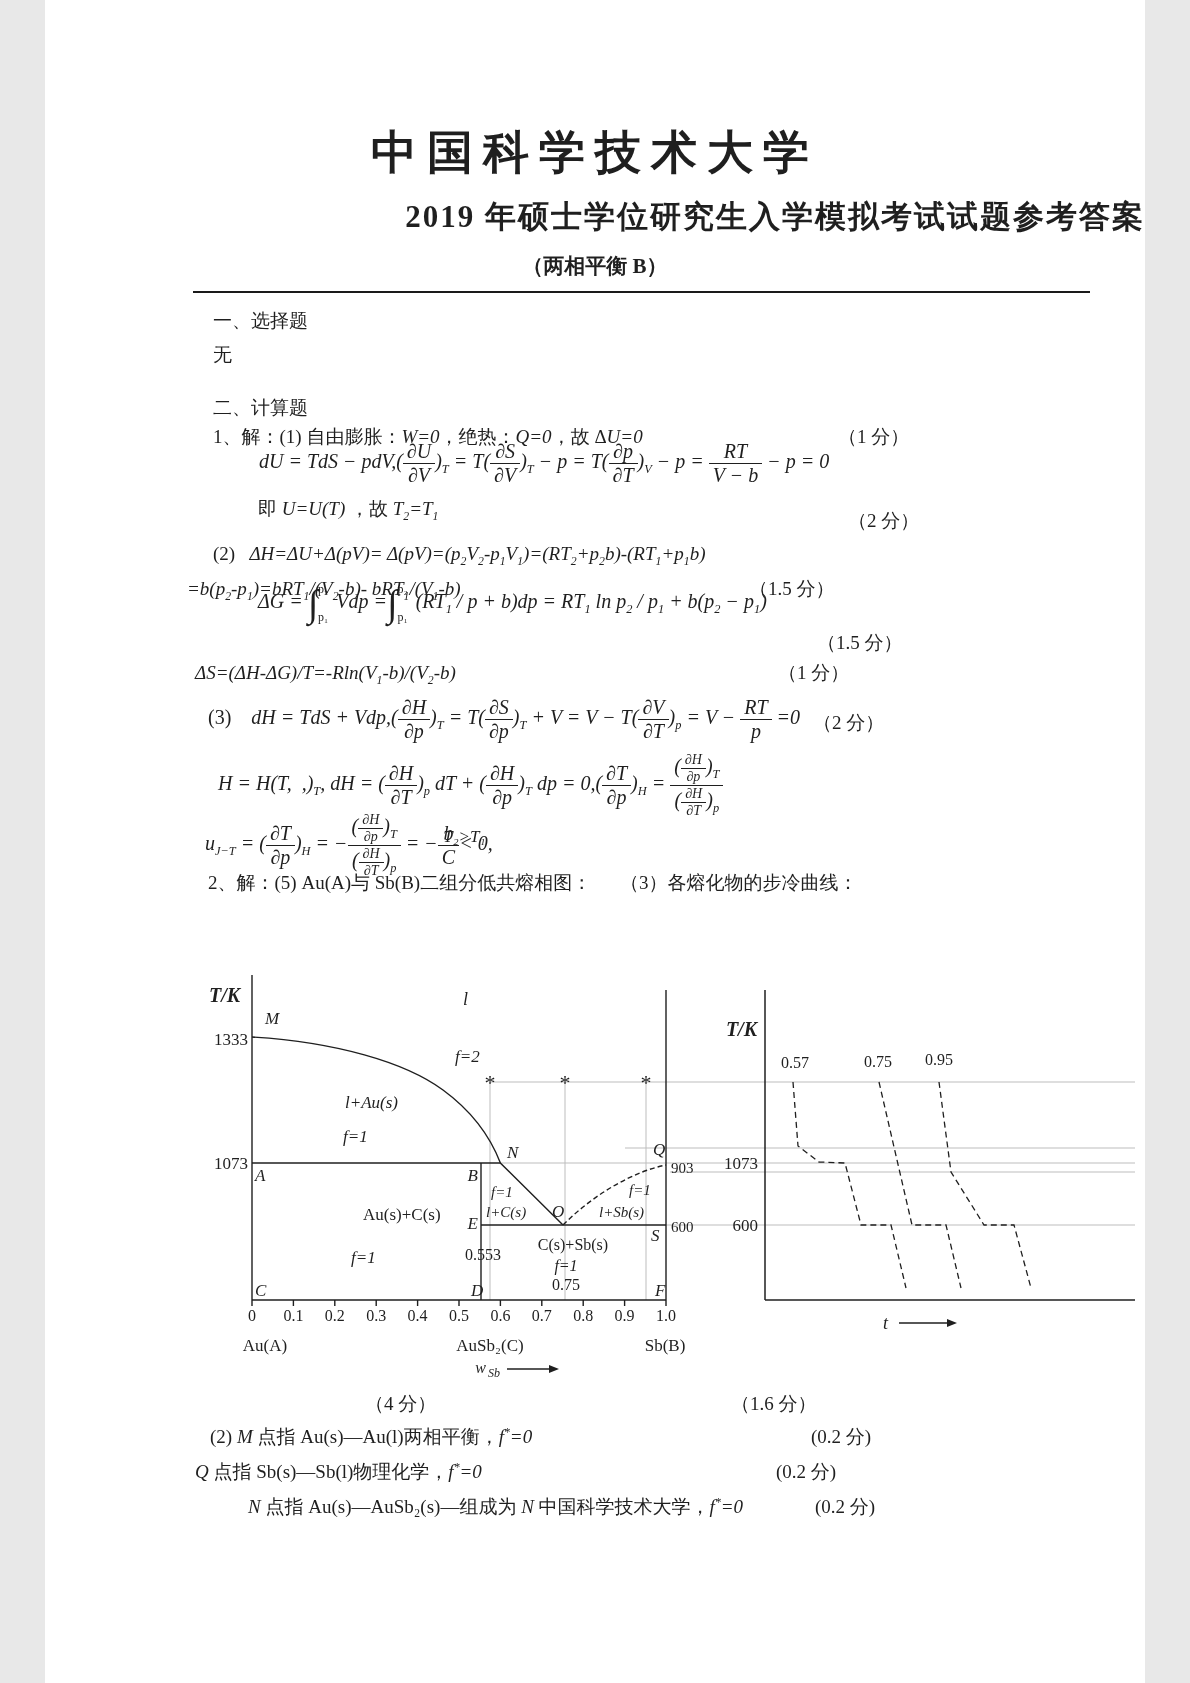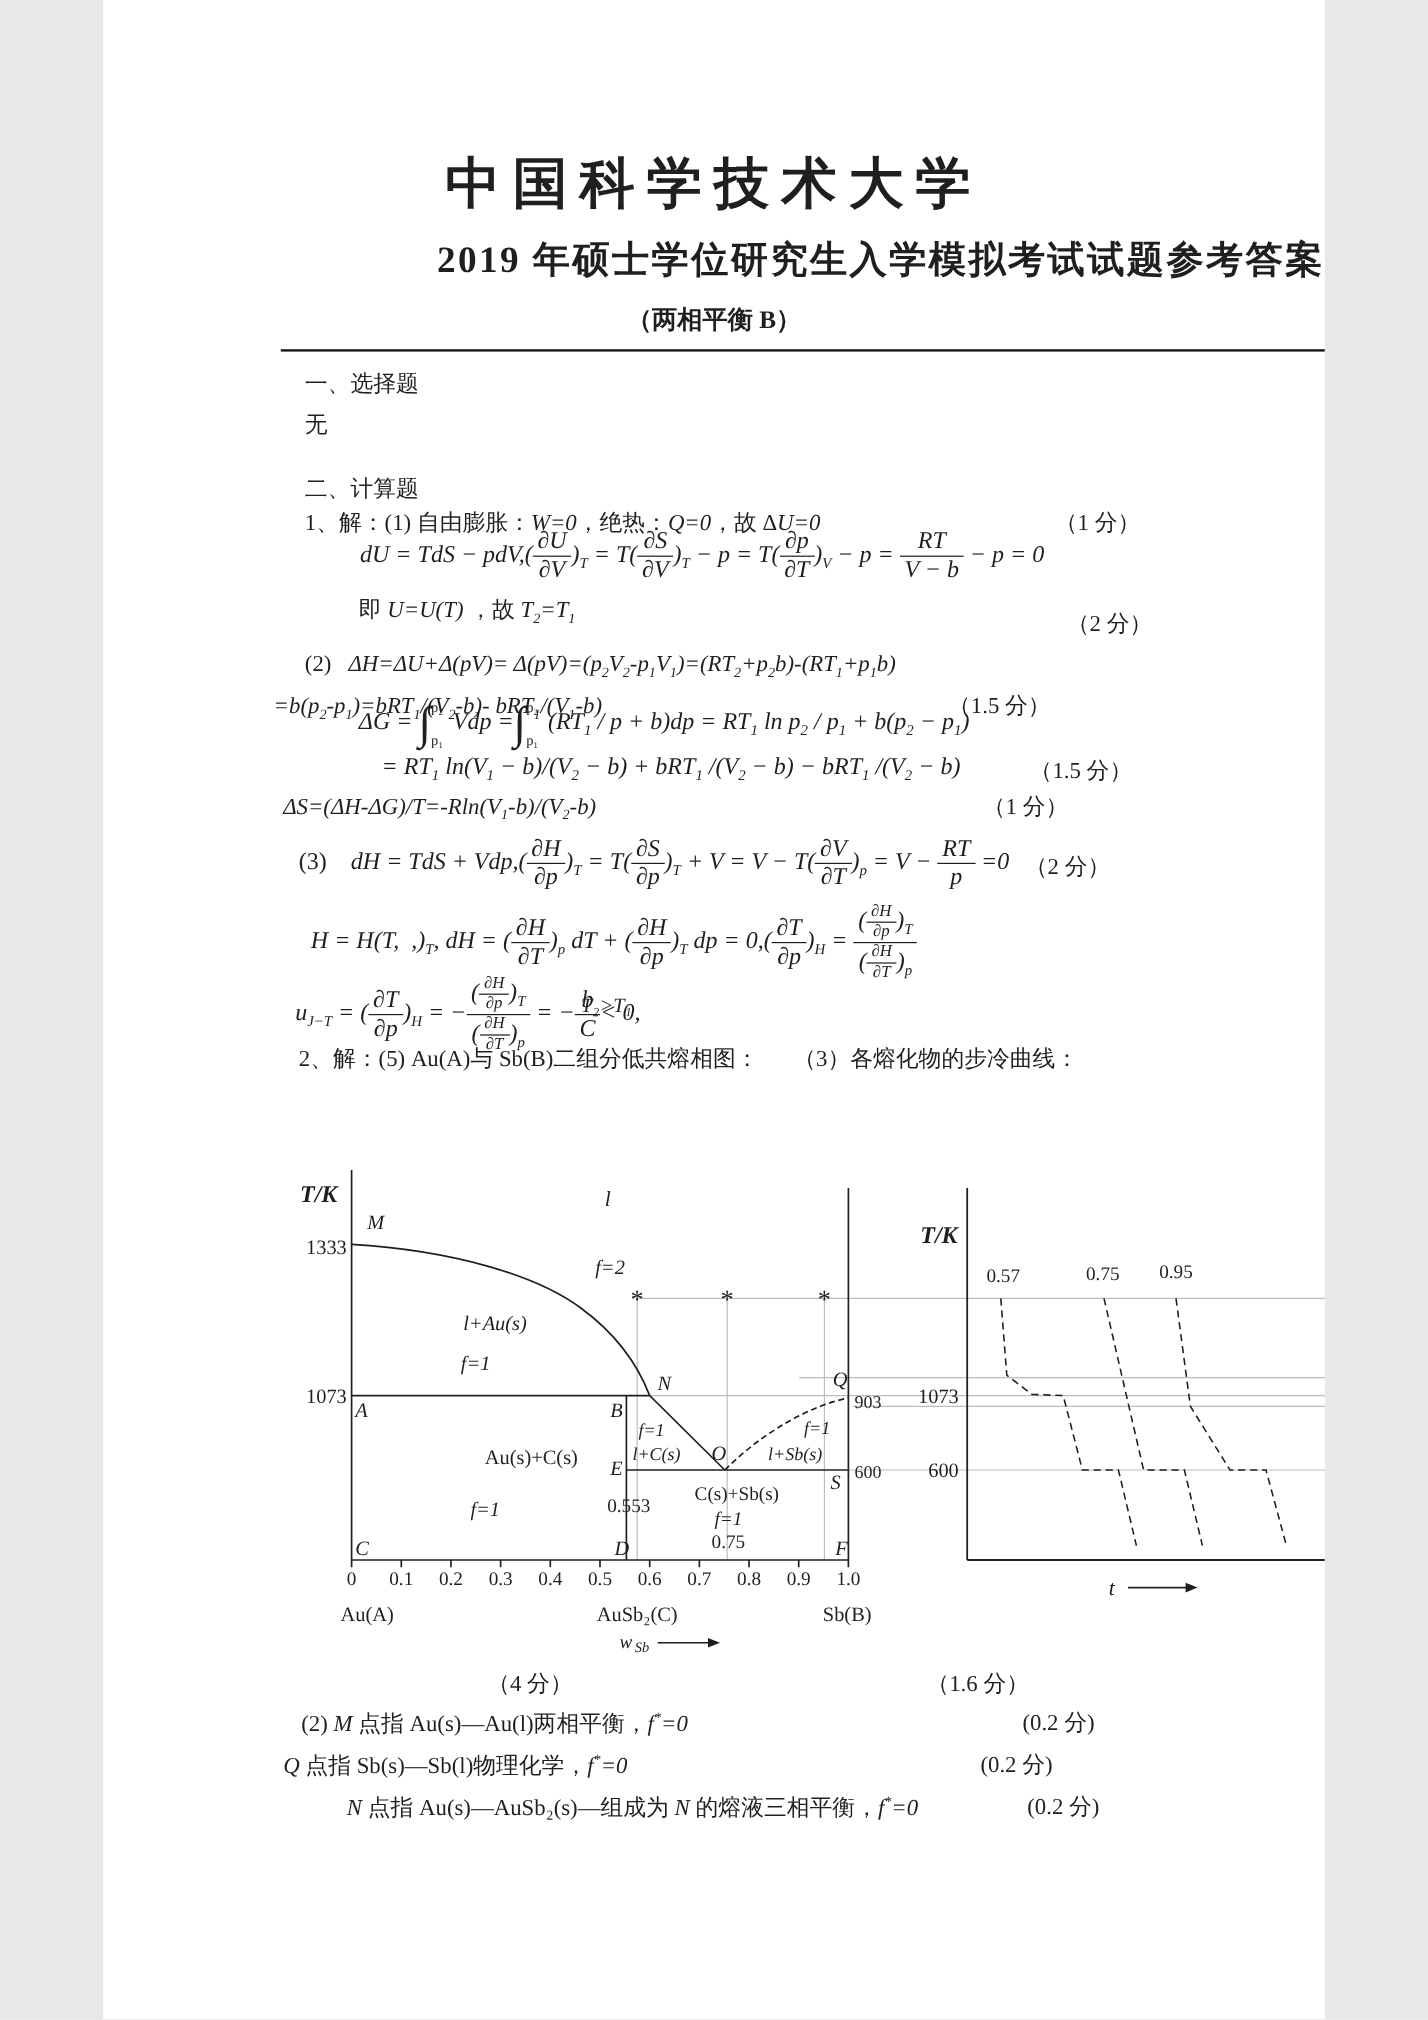--- a/index.html
+++ b/index.html
@@ -1,16 +1,16 @@
 <!DOCTYPE html>
 <html><head>
 <meta charset="utf-8">
 <style>
   html,body{margin:0;padding:0;background:#e8e8e8;}
-  #page{position:relative;width:1018px;height:1683px;margin:0 auto;background:#ffffff;
+  #page{position:relative;width:1100px;height:1683px;margin:0 auto;background:#ffffff;
         font-family:"Liberation Serif","DejaVu Serif",serif;color:#1f1f1f;overflow:hidden;}
   .center{position:absolute;left:0;width:100%;text-align:center;}
   #university{top:122px;font-size:46px;font-weight:bold;letter-spacing:10px;}
   #doc-title{top:196px;font-size:31px;font-weight:bold;letter-spacing:2px;text-align:right;}
   #doc-subject{top:252px;font-size:21px;font-weight:bold;}
   #rule{position:absolute;left:148px;top:291px;width:897px;border-top:2.5px solid #1a1a1a;}
   .line{position:absolute;font-size:19px;white-space:pre;line-height:1.35;}
   .eq{position:absolute;font-size:20px;white-space:pre;line-height:1.2;}
   .m{font-style:italic;}
   .up{font-style:normal;}
@@ -51,21 +51,20 @@
   <div class="eq" style="left:214px;top:440px"><span class="m">dU = TdS − pdV,(</span><span class="fr"><span class="n"><span class="m">∂U</span></span><span class="d"><span class="m">∂V</span></span></span><span class="m">)</span><sub>T</sub><span class="m"> = T(</span><span class="fr"><span class="n"><span class="m">∂S</span></span><span class="d"><span class="m">∂V</span></span></span><span class="m">)</span><sub>T</sub><span class="m"> − p = T(</span><span class="fr"><span class="n"><span class="m">∂p</span></span><span class="d"><span class="m">∂T</span></span></span><span class="m">)</span><sub>V</sub><span class="m"> − p = </span><span class="fr"><span class="n"><span class="m">RT</span></span><span class="d"><span class="m">V − b</span></span></span><span class="m"> − p = 0</span></div>
 
   <div class="line" style="left:213px;top:496px"><span class="up">即 </span><span class="m">U=U(T)</span><span class="up"> ，故 </span><span class="m">T</span><sub>2</sub><span class="m">=T</span><sub>1</sub></div>
   <div class="line score" style="left:803px;top:508px">（2 分）</div>
 
   <div class="line" style="left:168px;top:541px"><span class="up">(2)   </span><span class="m">ΔH=ΔU+Δ(pV)= Δ(pV)=(p</span><sub>2</sub><span class="m">V</span><sub>2</sub><span class="m">-p</span><sub>1</sub><span class="m">V</span><sub>1</sub><span class="m">)=(RT</span><sub>2</sub><span class="m">+p</span><sub>2</sub><span class="m">b)-(RT</span><sub>1</sub><span class="m">+p</span><sub>1</sub><span class="m">b)</span></div>
   <div class="line" style="left:142px;top:576px"><span class="m">=b(p</span><sub>2</sub><span class="m">-p</span><sub>1</sub><span class="m">)=bRT</span><sub>1</sub><span class="m">/(V</span><sub>2</sub><span class="m">-b)- bRT</span><sub>1</sub><span class="m">/(V</span><sub>1</sub><span class="m">-b)</span></div>
   <div class="line score" style="left:704px;top:576px">（1.5 分）</div>
 
   <div class="eq" style="left:213px;top:582px"><span class="m">ΔG = </span><span class="intw"><span class="ig">∫</span><span class="lims"><span class="lt">p₂</span><span class="lb">p₁</span></span></span><span class="m"> Vdp =</span><span class="intw"><span class="ig">∫</span><span class="lims"><span class="lt">p₂</span><span class="lb">p₁</span></span></span><span class="m"> (RT</span><sub>1</sub><span class="m"> / p + b)dp = RT</span><sub>1</sub><span class="m"> ln p</span><sub>2</sub><span class="m"> / p</span><sub>1</sub><span class="m"> + b(p</span><sub>2</sub><span class="m"> − p</span><sub>1</sub><span class="m">)</span></div>
-  <div class="eq" style="left:232px;top:627px"><span class="m">= RT</span><sub>1</sub><span class="m"> ln(V</span><sub>1</sub><span class="m"> − b)/(V</span><sub>2</sub><span class="m"> − b) + bRT</span><sub>1</sub><span class="m"> /(V</span><sub>2</sub><span class="m"> − b) − bRT</span><sub>1</sub><span class="m"> /(V</span><sub>2</sub><span class="m"> − b)</span></div>
   <div class="line score" style="left:772px;top:630px">（1.5 分）</div>
 
   <div class="line" style="left:150px;top:660px"><span class="m">ΔS=(ΔH-ΔG)/T=-Rln(V</span><sub>1</sub><span class="m">-b)/(V</span><sub>2</sub><span class="m">-b)</span></div>
   <div class="line score" style="left:733px;top:660px">（1 分）</div>
 
   <div class="eq" style="left:163px;top:696px"><span class="up">(3)    </span><span class="m">dH = TdS + Vdp,(</span><span class="fr"><span class="n"><span class="m">∂H</span></span><span class="d"><span class="m">∂p</span></span></span><span class="m">)</span><sub>T</sub><span class="m"> = T(</span><span class="fr"><span class="n"><span class="m">∂S</span></span><span class="d"><span class="m">∂p</span></span></span><span class="m">)</span><sub>T</sub><span class="m"> + V = V − T(</span><span class="fr"><span class="n"><span class="m">∂V</span></span><span class="d"><span class="m">∂T</span></span></span><span class="m">)</span><sub>p</sub><span class="m"> = V − </span><span class="fr"><span class="n"><span class="m">RT</span></span><span class="d"><span class="m">p</span></span></span><span class="m"> =0</span></div>
   <div class="line score" style="left:768px;top:710px;z-index:2">（2 分）</div>
 
   <div class="eq" style="left:173px;top:752px"><span class="m">H = H(T,  ,)</span><sub>T</sub><span class="m">, dH = (</span><span class="fr"><span class="n"><span class="m">∂H</span></span><span class="d"><span class="m">∂T</span></span></span><span class="m">)</span><sub>p</sub><span class="m"> dT + (</span><span class="fr"><span class="n"><span class="m">∂H</span></span><span class="d"><span class="m">∂p</span></span></span><span class="m">)</span><sub>T</sub><span class="m"> dp = 0,(</span><span class="fr"><span class="n"><span class="m">∂T</span></span><span class="d"><span class="m">∂p</span></span></span><span class="m">)</span><sub>H</sub><span class="m"> = </span><span class="fr"><span class="n"><span class="m">(</span><span class="fr"><span class="n"><span class="m">∂H</span></span><span class="d"><span class="m">∂p</span></span></span><span class="m">)</span><sub>T</sub></span><span class="d"><span class="m">(</span><span class="fr"><span class="n"><span class="m">∂H</span></span><span class="d"><span class="m">∂T</span></span></span><span class="m">)</span><sub>p</sub></span></span></div>
   <div class="eq" style="left:160px;top:812px"><span class="m">u</span><sub>J−T</sub><span class="m"> = (</span><span class="fr"><span class="n"><span class="m">∂T</span></span><span class="d"><span class="m">∂p</span></span></span><span class="m">)</span><sub>H</sub><span class="m"> = −</span><span class="fr"><span class="n"><span class="m">(</span><span class="fr"><span class="n"><span class="m">∂H</span></span><span class="d"><span class="m">∂p</span></span></span><span class="m">)</span><sub>T</sub></span><span class="d"><span class="m">(</span><span class="fr"><span class="n"><span class="m">∂H</span></span><span class="d"><span class="m">∂T</span></span></span><span class="m">)</span><sub>p</sub></span></span><span class="m"> = −</span><span class="fr"><span class="n"><span class="m">b</span></span><span class="d"><span class="m">C</span></span></span><span class="ov"><span class="ova m">&lt; 0,</span><span class="ovb m">T₂&gt;T₁</span></span></div>
@@ -176,16 +175,16 @@
     </g>
   </svg>
 
   <div class="line score" style="left:320px;top:1391px">（4 分）</div>
   <div class="line score" style="left:686px;top:1391px">（1.6 分）</div>
 
   <div class="line" style="left:165px;top:1424px"><span class="up">(2) </span><span class="m">M</span><span class="up"> 点指 Au(s)—Au(l)两相平衡，</span><span class="m">f</span><sup>*</sup><span class="m">=0</span></div>
   <div class="line score" style="left:766px;top:1424px">(0.2 分)</div>
   <div class="line" style="left:150px;top:1459px"><span class="m">Q</span><span class="up"> 点指 Sb(s)—Sb(l)物理化学，</span><span class="m">f</span><sup>*</sup><span class="m">=0</span></div>
   <div class="line score" style="left:731px;top:1459px">(0.2 分)</div>
-  <div class="line" style="left:203px;top:1494px"><span class="m">N</span><span class="up"> 点指 Au(s)—AuSb₂(s)—组成为 </span><span class="m">N</span><span class="up"> 的熔液三相平衡，</span><span class="m">f</span><sup>*</sup><span class="m">=0</span></div>
+  <div class="line" style="left:203px;top:1494px"><span class="m">N</span><span class="up"> 点指 Au(s)—AuSb₂(s)—组成为 </span><span class="m">N</span><span class="up"> 中国科学技术大学，</span><span class="m">f</span><sup>*</sup><span class="m">=0</span></div>
   <div class="line score" style="left:770px;top:1494px">(0.2 分)</div>
 
 </div>
 
 </body></html>

